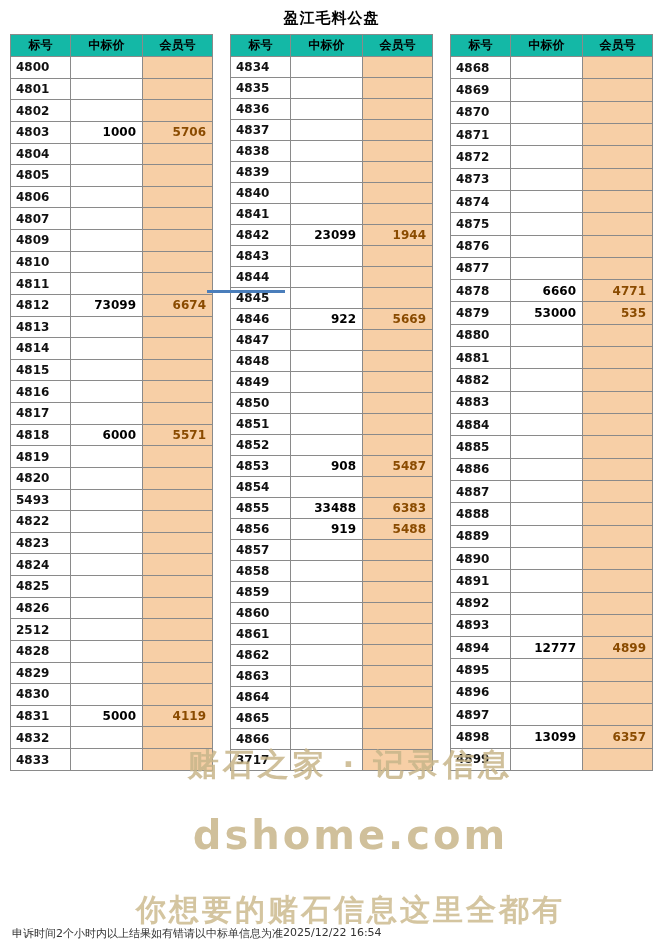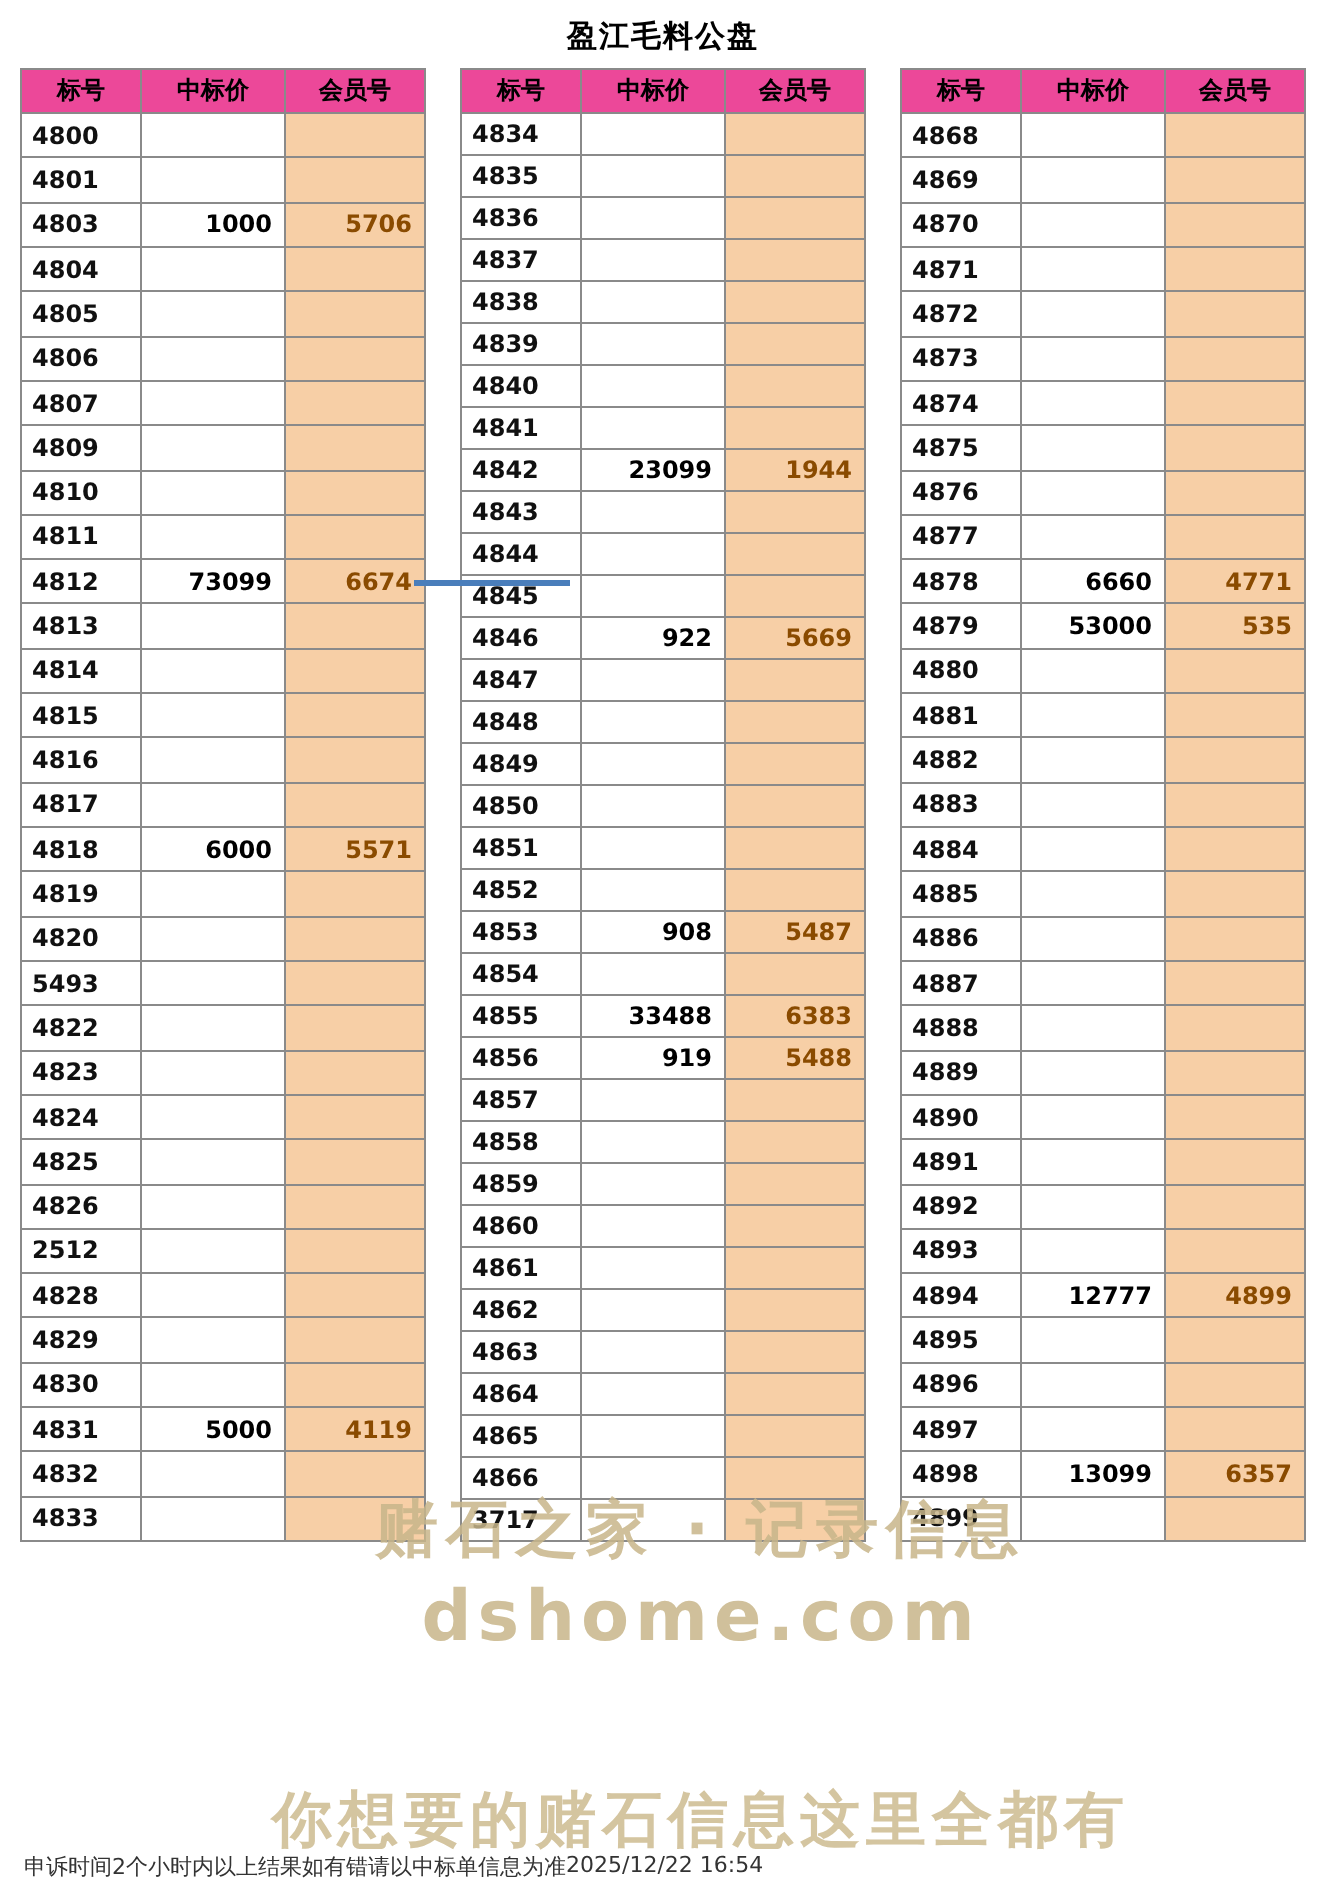--- a/index.html
+++ b/index.html
@@ -29,21 +29,21 @@
     table-layout:fixed;
   }
   th,td{
     border:1px solid #8a8a8a;
     height:21px;
     box-sizing:border-box;
     font-size:12px;
     color:#000;
   }
   th{
-    background:#ec4899;
+    background:#14b8a6;
     font-weight:bold;
     text-align:center;
     font-size:12px;
     height:22px;
   }
   col.c-id{width:60px;}
   col.c-price{width:72px;}
   col.c-member{width:70px;}
   td.id{
     text-align:left;
@@ -69,21 +69,21 @@
     left:0;right:0;
     pointer-events:none;
     text-align:center;
     color:#c8b68a;
     opacity:.85;
     font-weight:bold;
     white-space:nowrap;
     padding-left:38px;
   }
   .wm1{top:744px;font-size:31px;letter-spacing:4px;}
-  .wm2{top:789px;font-size:35px;letter-spacing:3px;}
+  .wm2{top:812px;font-size:40px;letter-spacing:3px;}
   .wm3{top:890px;font-size:30px;letter-spacing:3px;color:#cdbb90;}
   .underline{
     position:absolute;
     left:207px;top:290px;
     width:78px;height:3px;
     background:#4a7ebb;
   }
   .footer{
     position:absolute;
     left:0;right:0;bottom:2px;
@@ -116,20 +116,25 @@
         </tr>
       </thead>
       <tbody>
         <tr>
           <td class="id">4800</td>
           <td class="price"></td>
           <td class="member empty"></td>
         </tr>
         <tr>
           <td class="id">4801</td>
+          <td class="price"></td>
+          <td class="member empty"></td>
+        </tr>
+        <tr>
+          <td class="id">4802</td>
           <td class="price"></td>
           <td class="member empty"></td>
         </tr>
         <tr>
           <td class="id">4803</td>
           <td class="price">1000</td>
           <td class="member">5706</td>
         </tr>
         <tr>
           <td class="id">4804</td>

